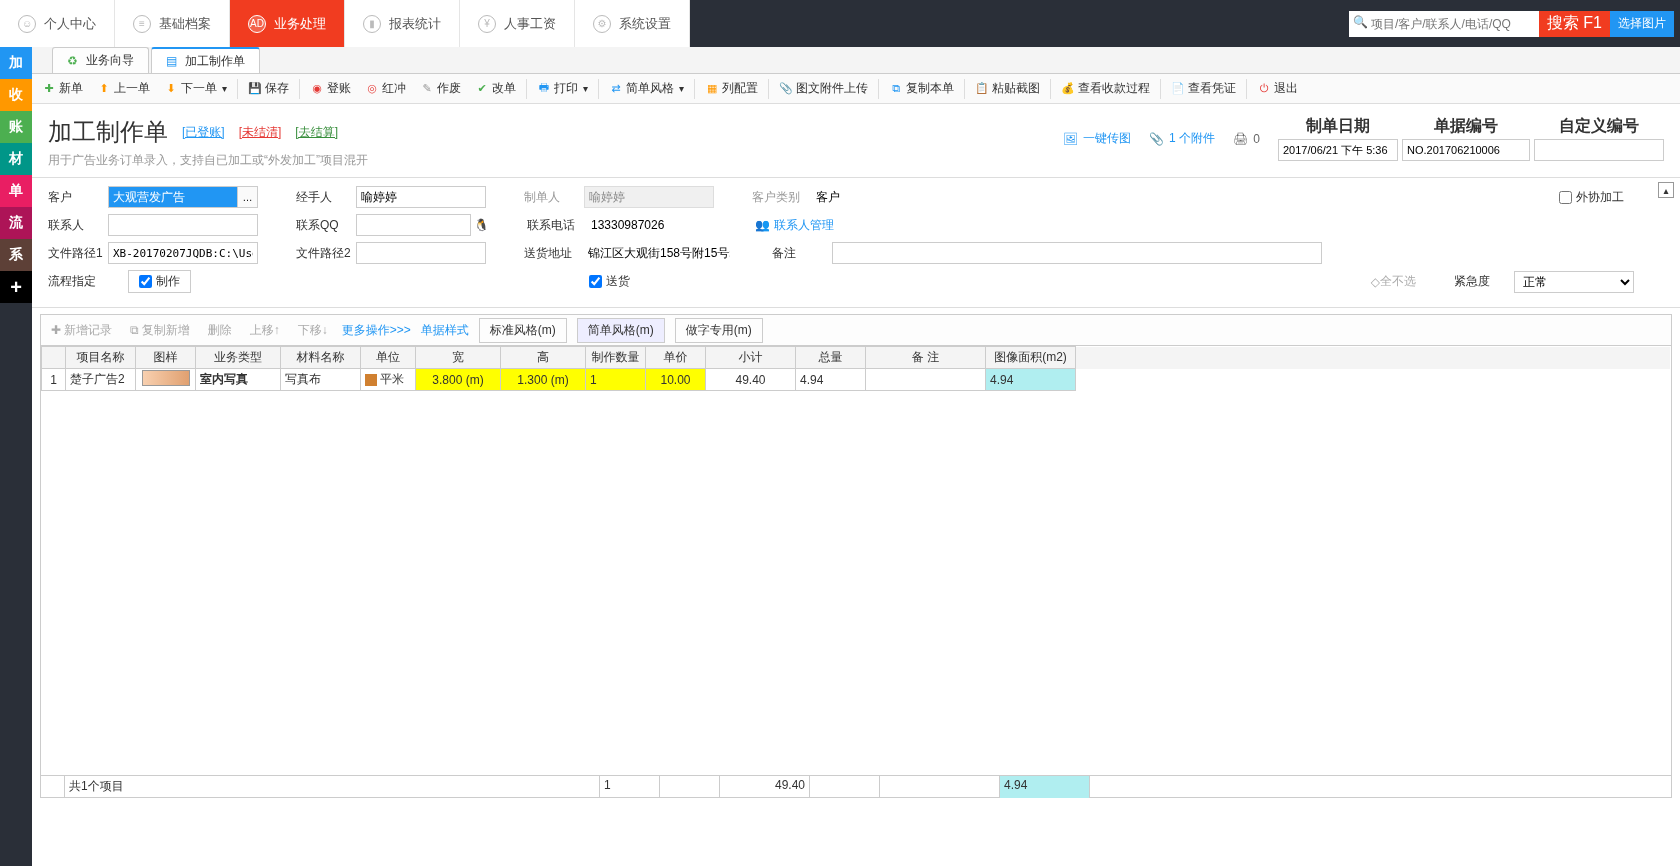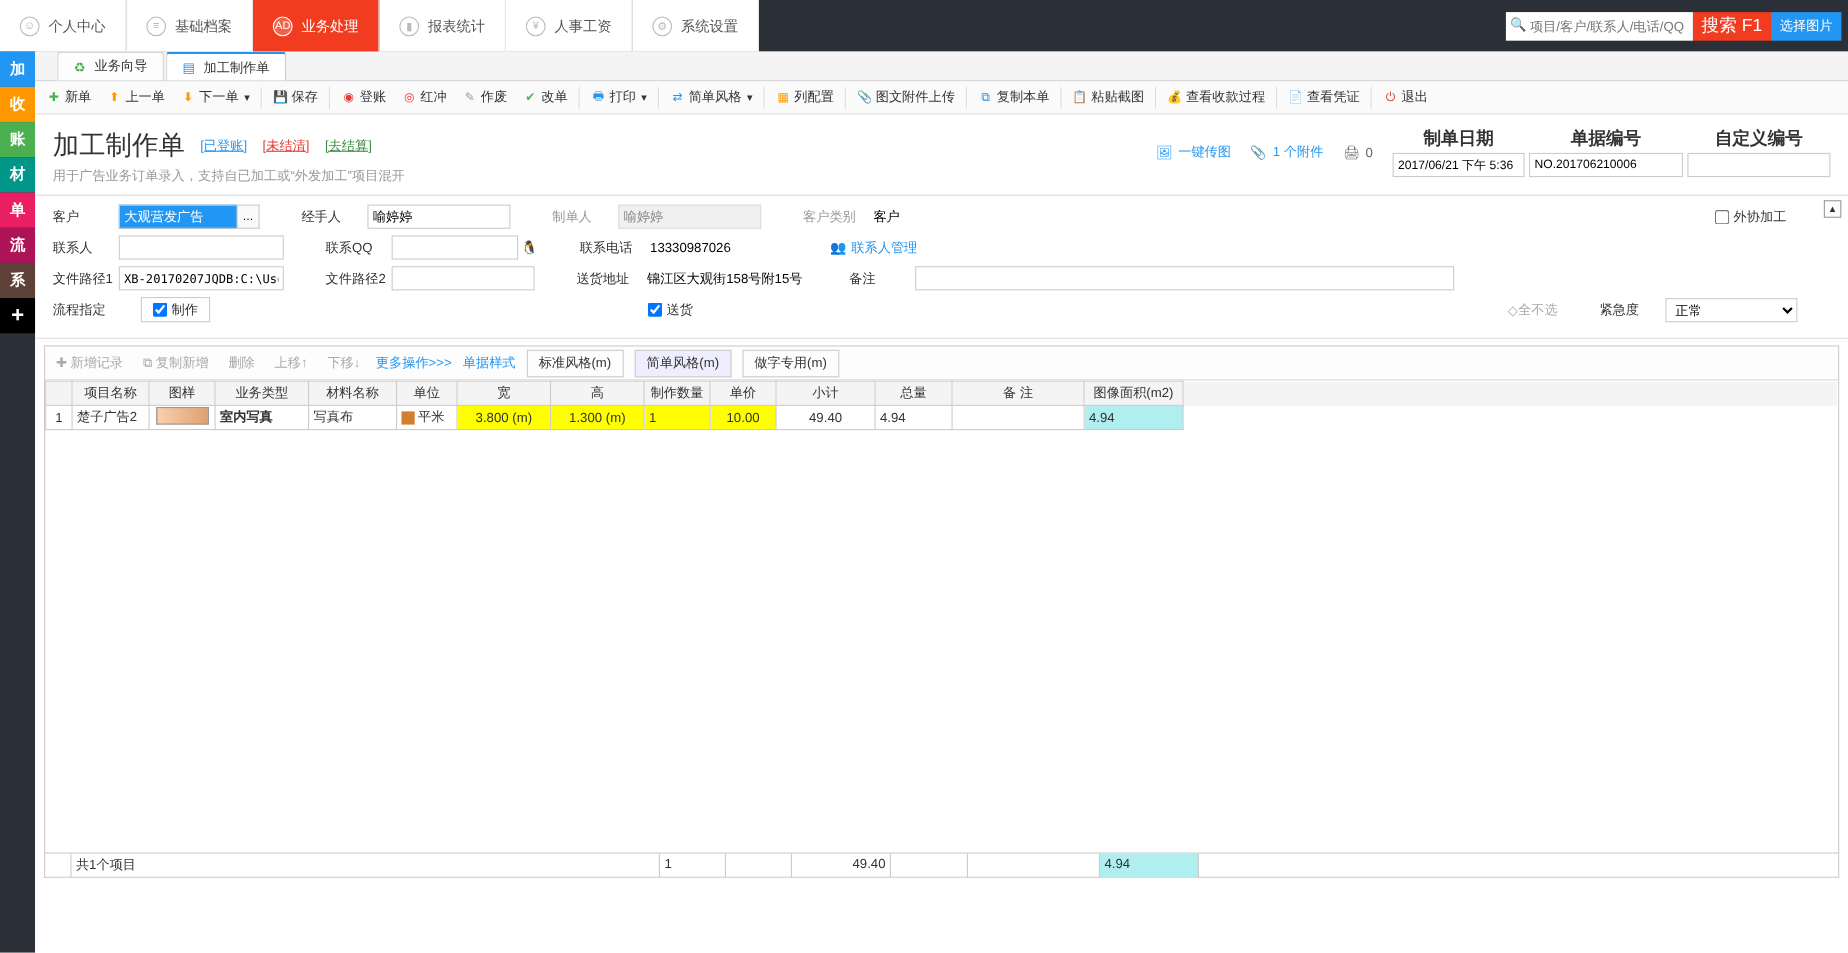--- a/index.html
+++ b/index.html
@@ -6,21 +6,21 @@
 body { background: #fff; font-size: 12px; color: #333; width: 1680px; height: 866px; overflow: hidden; }
 
 
 .topbar { height: 47px; background: #2a2f38; display: flex; align-items: stretch; }
 .topbar .nav-item { display: flex; align-items: center; padding: 0 18px; color: #555; background: #fff; border-right: 1px solid #e5e5e5; cursor: pointer; font-size: 13px; }
 .topbar .nav-item.active { background: #f13c20; color: #fff; }
 .topbar .nav-item .icon { width: 18px; height: 18px; border-radius: 50%; border: 1.5px solid #bbb; margin-right: 8px; display: flex; align-items: center; justify-content: center; font-size: 10px; color: #bbb; }
 .topbar .nav-item.active .icon { border-color: #fff; color: #fff; background: rgba(255,255,255,0.2); }
 .topbar .spacer { flex: 1; }
 .topbar .search-box { display: flex; align-items: center; padding: 10px 6px; }
-.topbar .search-input { width: 170px; height: 26px; border: none; padding: 0 6px 0 22px; background: #fff; font-size: 12px; }
+.topbar .search-input { width: 190px; height: 26px; border: none; padding: 0 6px 0 22px; background: #fff; font-size: 12px; }
 .topbar .search-wrap { position: relative; }
 .topbar .search-wrap::before { content: "🔍"; position: absolute; left: 4px; top: 4px; font-size: 12px; color: #888; }
 .topbar .btn-search { height: 26px; padding: 0 8px; background: #f13c20; color: #fff; border: none; cursor: pointer; font-size: 16px; }
 .topbar .btn-pick { height: 26px; padding: 0 8px; background: #2196f3; color: #fff; border: none; cursor: pointer; font-size: 12px; }
 
 
 .sidebar { position: absolute; left: 0; top: 47px; width: 32px; height: calc(100% - 47px); background: #2a2f38; display: flex; flex-direction: column; }
 .sidebar .side-item { width: 32px; height: 32px; display: flex; align-items: center; justify-content: center; color: #fff; font-size: 14px; cursor: pointer; font-weight: bold; }
 .sidebar .s-blue { background: #2196f3; }
 .sidebar .s-orange { background: #ff9800; }
@@ -278,37 +278,37 @@
             <span>🖨</span>
             <span>0</span>
           </div>
         <div class="meta-block">
           <div class="meta-col">
             <span class="meta-label">制单日期</span>
             <input class="meta-input" style="width: 120px;" value="2017/06/21 下午 5:36">
           </div>
           <div class="meta-col">
             <span class="meta-label">单据编号</span>
-            <input class="meta-input" style="width: 140px;" value="NO.201706210006">
+            <input class="meta-input" style="width: 128px;" value="NO.201706210006">
           </div>
           <div class="meta-col">
             <span class="meta-label">自定义编号</span>
             <input class="meta-input" style="width: 130px;" value="">
           </div>
         </div>
       </div>
     </div>
   </div>
 
   <div class="form-panel">
     <div class="collapse-btn">▴</div>
     <div class="form-row">
       <div class="form-cell">
           <span class="form-label">客户</span>
-        <input class="form-input selected" style="width: 108px;" value="大观营发广告">
+        <input class="form-input selected" style="width: 130px;" value="大观营发广告">
           <button class="ellipsis-btn">…</button>
         </div>
       <div class="form-cell">
           <span class="form-label">经手人</span>
         <input class="form-input" style="width: 130px;" value="喻婷婷">
         </div>
       <div class="form-cell">
           <span class="form-label gray">制单人</span>
         <input class="form-input readonly" style="width: 130px;" value="喻婷婷">
         </div>

